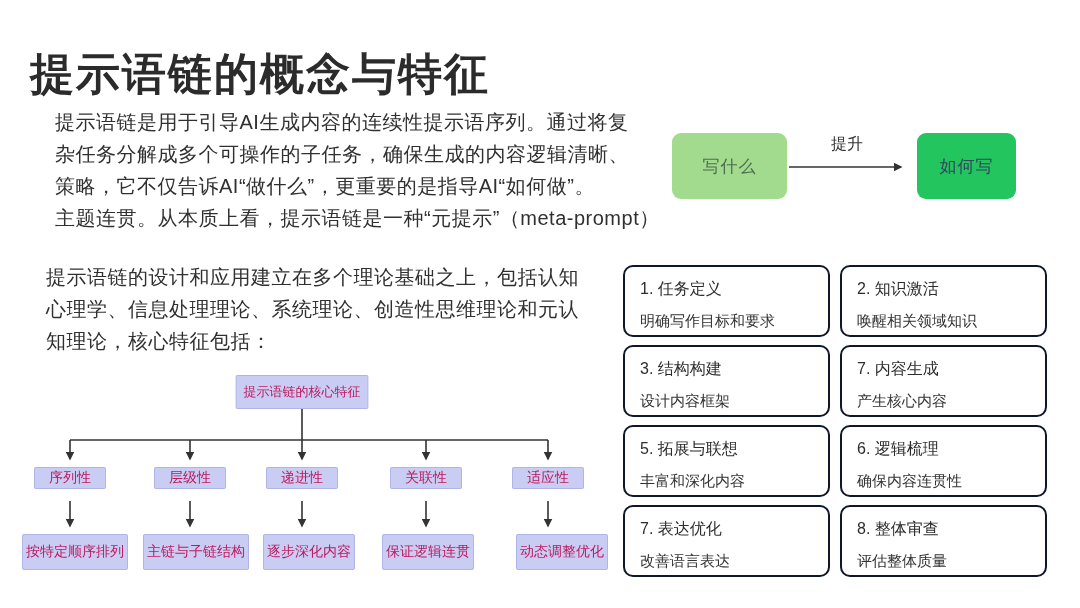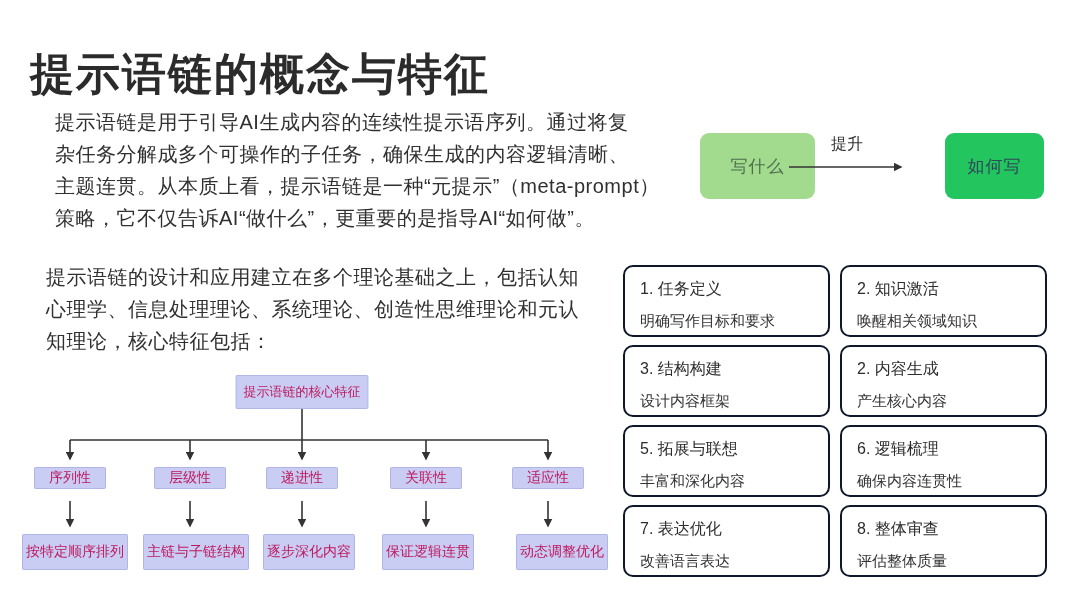--- a/index.html
+++ b/index.html
@@ -13,21 +13,21 @@
     font-size:44px; font-weight:bold; letter-spacing:2px; color:#2b2b2b;
   }
   .para { position:absolute; font-size:20px; line-height:32px; color:#303030; letter-spacing:0.5px; }
   .para .line { white-space:nowrap; }
   .p1 { left:55px; top:106px; }
   .p2 { left:46px; top:261px; }
 
   
   .flow-box {
     position:absolute; height:66px; display:flex; align-items:center; justify-content:center;
-    border-radius:9px; font-size:17px; letter-spacing:1px;margin-left:28px;
+    border-radius:9px; font-size:17px; letter-spacing:1px;
   }
   .flow-source { left:672px; top:133px; width:115px; background:#a3db8e; color:#4d6e4f; }
   .flow-target { left:917px; top:133px; width:99px; background:#22c55e; color:#31475c; }
   .flow-label { position:absolute; left:788px; top:134px; width:118px; text-align:center; font-size:16px; color:#333333; }
 
   
   .tree-box {
     position:absolute; background:#c9cdf3; color:#be185d;
     display:flex; align-items:center; justify-content:center;
     transform:translateX(-50%); border-radius:2px; white-space:nowrap;
@@ -53,22 +53,22 @@
   .card-sub   { font-size:15px; color:#333333; margin-top:12px; }
 </style>
 </head>
 <body>
 
 <h1 class="title">提示语链的概念与特征</h1>
 
 <div class="para p1">
   <div class="line">提示语链是用于引导AI生成内容的连续性提示语序列。通过将复</div>
   <div class="line">杂任务分解成多个可操作的子任务，确保生成的内容逻辑清晰、</div>
+  <div class="line">策略，它不仅告诉AI“做什么”，更重要的是指导AI“如何做”。</div>
   <div class="line">主题连贯。从本质上看，提示语链是一种“元提示”（meta-prompt）</div>
-  <div class="line">策略，它不仅告诉AI“做什么”，更重要的是指导AI“如何做”。</div>
 </div>
 
 <div class="para p2">
   <div class="line">提示语链的设计和应用建立在多个理论基础之上，包括认知</div>
   <div class="line">心理学、信息处理理论、系统理论、创造性思维理论和元认</div>
   <div class="line">知理论，核心特征包括：</div>
 </div>
 
 <div class="flow-box flow-source">写什么</div>
 <div class="flow-label">提升</div>
@@ -118,21 +118,21 @@
   </div>
   <div class="card">
     <div class="card-title">2. 知识激活</div>
     <div class="card-sub">唤醒相关领域知识</div>
   </div>
   <div class="card">
     <div class="card-title">3. 结构构建</div>
     <div class="card-sub">设计内容框架</div>
   </div>
   <div class="card">
-    <div class="card-title">2. 内容生成</div>
+    <div class="card-title">7. 内容生成</div>
     <div class="card-sub">产生核心内容</div>
   </div>
   <div class="card">
     <div class="card-title">5. 拓展与联想</div>
     <div class="card-sub">丰富和深化内容</div>
   </div>
   <div class="card">
     <div class="card-title">6. 逻辑梳理</div>
     <div class="card-sub">确保内容连贯性</div>
   </div>

